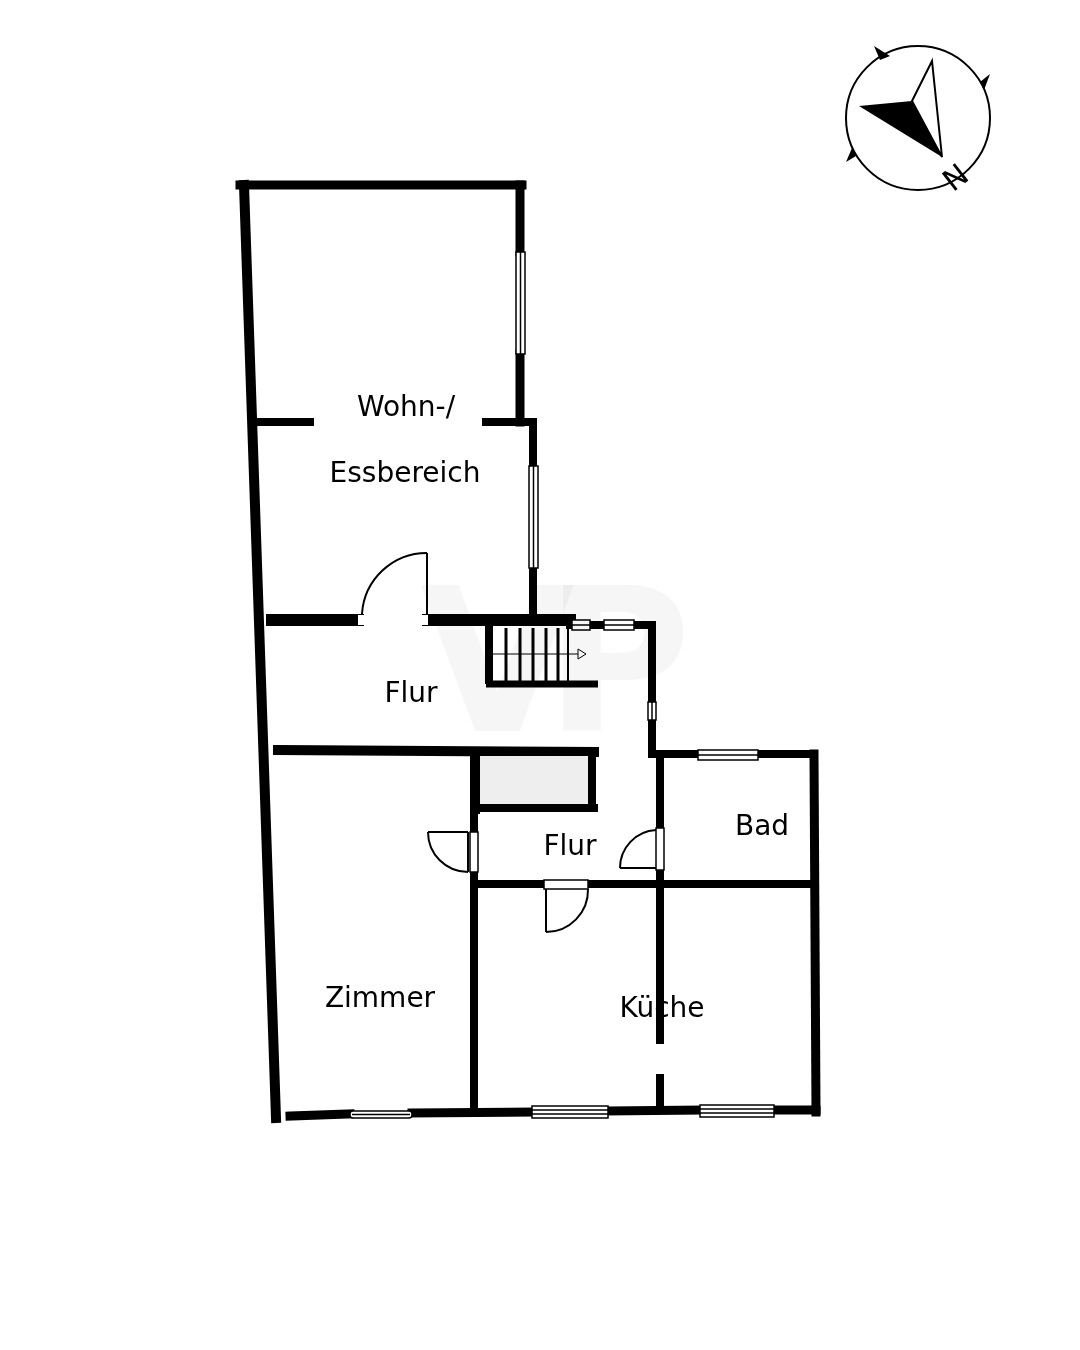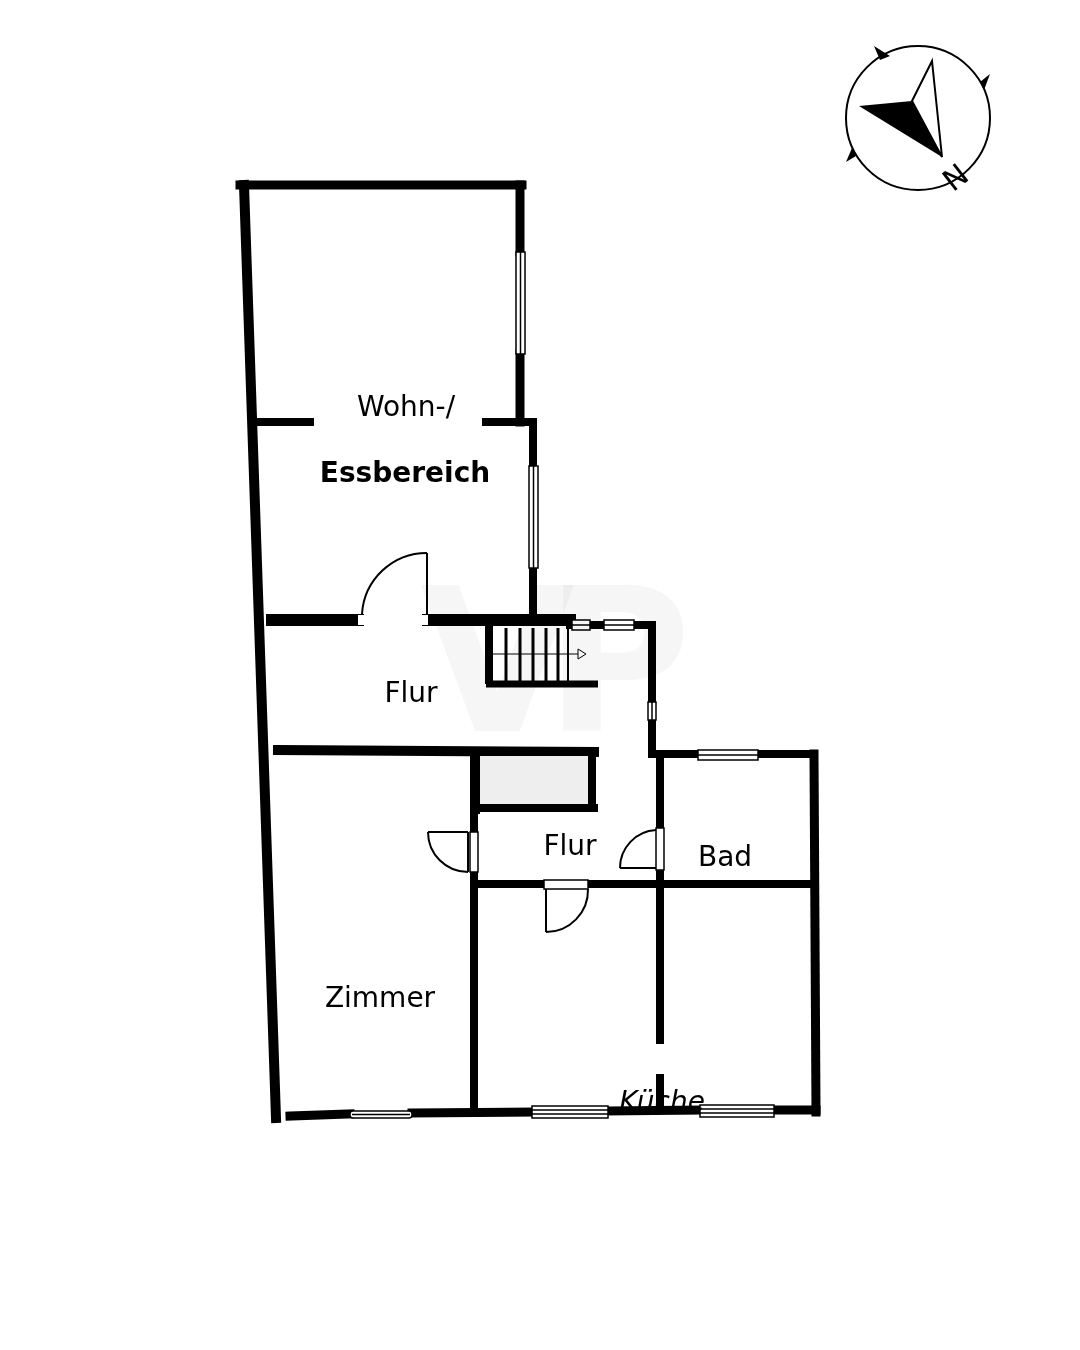--- a/index.html
+++ b/index.html
@@ -183,18 +183,18 @@
     <polygon points="-59,-12 -6,-17 24,39" fill="#000"></polygon>
 
     <polygon points="-6,-17 14,-57 24,39" fill="#fff" stroke="#000" stroke-width="2"></polygon>
   </g>
   <text x="945" y="187" font-family="DejaVu Sans, sans-serif" font-size="30" transform="rotate(-38 957 178)" fill="#000" id="compass-n">N</text>
 </svg>
 
 <div class="watermark">VP</div>
 
 <div class="room-label" style="left:406px; top:407px;">Wohn-/</div>
-<div class="room-label" style="left:405px; top:473px;font-weight:bold;">Essbereich</div>
+<div class="room-label" style="left:405px; top:473px;">Essbereich</div>
 <div class="room-label" style="left:411px; top:693px;">Flur</div>
 <div class="room-label" style="left:570px; top:846px;">Flur</div>
-<div class="room-label" style="left:725px; top:826px;margin-top:31px;">Bad</div>
+<div class="room-label" style="left:762px; top:826px;">Bad</div>
 <div class="room-label" style="left:380px; top:998px;">Zimmer</div>
-<div class="room-label" style="left:662px; top:1102px;font-style:italic;">Küche</div>
+<div class="room-label" style="left:662px; top:1008px;">Küche</div>
 
 </body></html>

